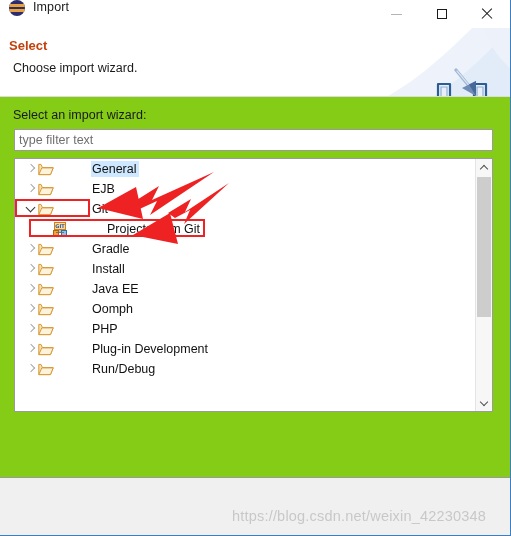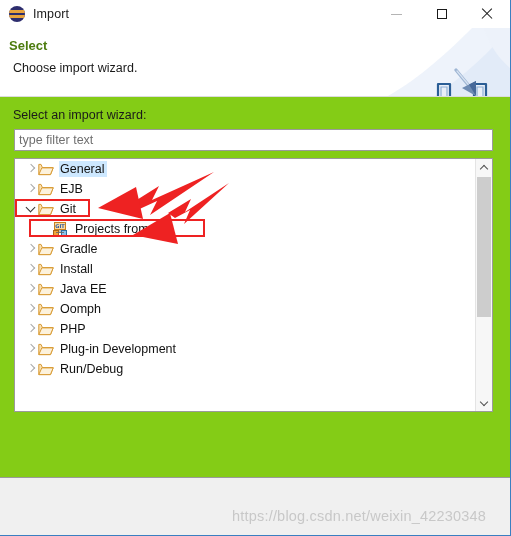--- a/index.html
+++ b/index.html
@@ -22,21 +22,21 @@
     overflow: hidden;
   }
 
   
   #titlebar {
     position: absolute;
     left: 0; top: 0;
     width: 510px; height: 28px;
     background: #ffffff;
     display: flex;
-    align-items: center;
+    align-items: flex-start;
   }
   #title-icon {
     width: 16px; height: 16px;
     margin-left: 9px; margin-right: 8px;
     border-radius: 50%;
     background: #2d2d6e;
     position: relative;
     overflow: hidden;
     flex: none;
   }
@@ -107,21 +107,21 @@
     position: absolute;
     right: 0; top: 0;
     width: 130px; height: 68px;
     overflow: hidden;
   }
   #banner-title {
     position: absolute;
     left: 9px; top: 10px;
     font-size: 13px;
     font-weight: bold;
-    color: #4d7c0f;
+    color: #c2410c;
   }
   #banner-sub {
     position: absolute;
     left: 13px; top: 33px;
     font-size: 12.5px;
     color: #1a1a1a;
   }
   #banner-icon {
     position: absolute;
     left: 432px; top: 40px;
@@ -213,20 +213,21 @@
   .git-icon {
     width: 16px; height: 15px;
     flex: none;
     margin-right: 6px;
     position: relative;
   }
   .tlabel {
     display: inline-block;
     padding: 1px 3px 1px 1px;
     line-height: 14px;
+    margin-left: 32px;
   }
   .trow.selected .tlabel {
     background: #cde8ff;
   }
 
   
   #tree-scrollbar {
     position: absolute;
     right: 0; top: 0;
     width: 17px; height: 252px;

